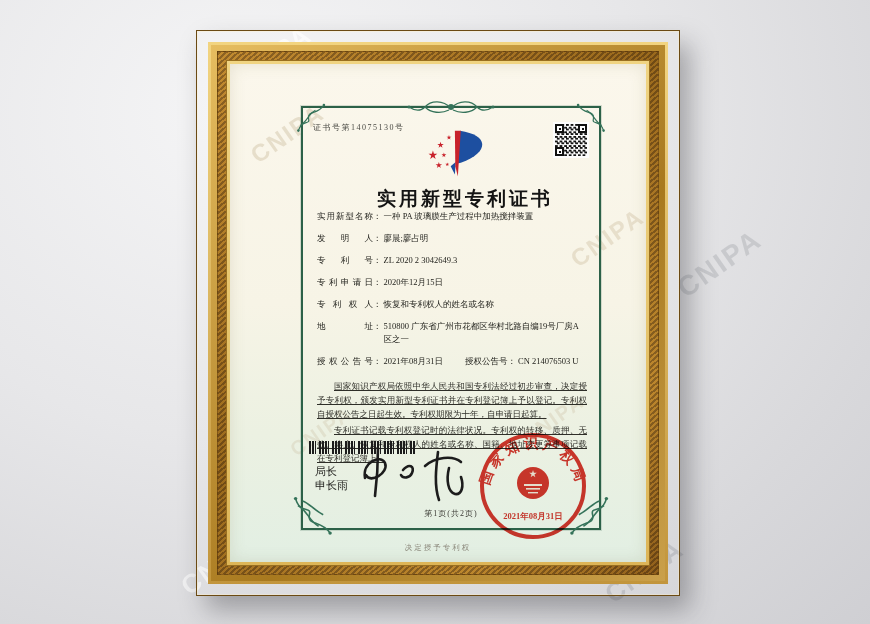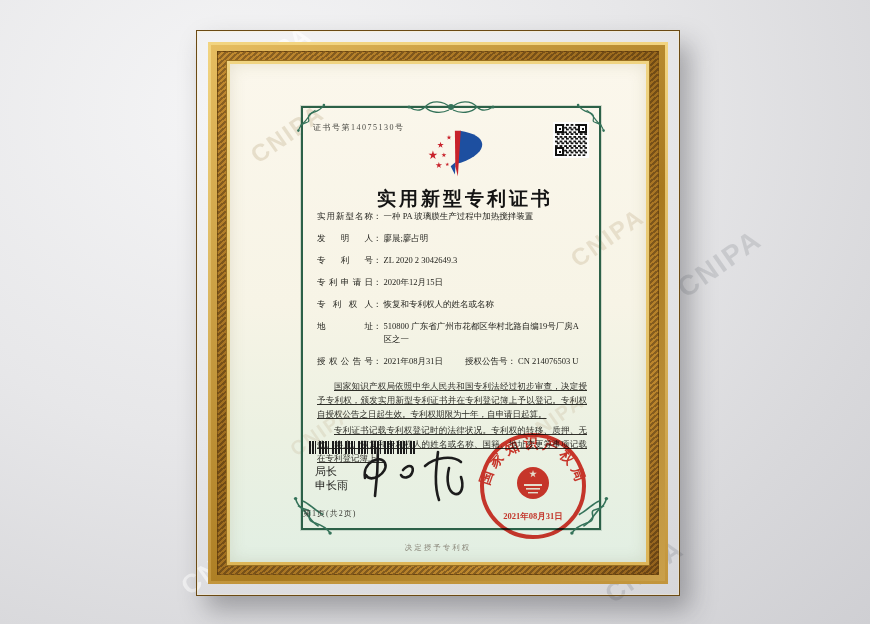--- a/index.html
+++ b/index.html
@@ -68,21 +68,21 @@
   .grant .g2{margin-left:22px;display:flex;}
   .paras{margin-top:11px;font-size:8.5px;line-height:14px;color:#2e2e28;text-align:justify;}
   .paras p{margin:1px 0 2px 0;text-indent:2em;text-decoration:underline;}
 
   .barcode{position:absolute;left:6px;top:333px;width:106px;height:13px;background:
     repeating-linear-gradient(90deg,#1c1c1c 0 2px,transparent 2px 3px,#1c1c1c 3px 5px,transparent 5px 6px,
       #1c1c1c 6px 7px,transparent 7px 10px,#1c1c1c 10px 12px,transparent 12px 13px);}
   .director{position:absolute;left:12px;top:356px;font-size:11px;line-height:14px;color:#1d1d1a;}
   .sig{position:absolute;left:52px;top:334px;}
   .seal{position:absolute;left:175px;top:323px;width:110px;height:110px;opacity:.92;mix-blend-mode:multiply;}
-  .pageinfo{position:absolute;left:0;right:0;top:400px;text-align:left;font-size:8px;color:#3a3a34;letter-spacing:1px;}
+  .pageinfo{position:absolute;left:0;right:0;top:400px;text-align:center;font-size:8px;color:#3a3a34;letter-spacing:1px;}
   .footnote{position:absolute;left:0;right:0;top:479px;text-align:center;font-size:7.5px;color:#8a877a;letter-spacing:2px;}
 </style>
 </head>
 <body>
 
 <div class="stage">
 
   <div class="wm wm-bg1">CNIPA</div>
   <div class="wm wm-bg2">CNIPA</div>
   <div class="wm wm-bg3">CNIPA</div>

